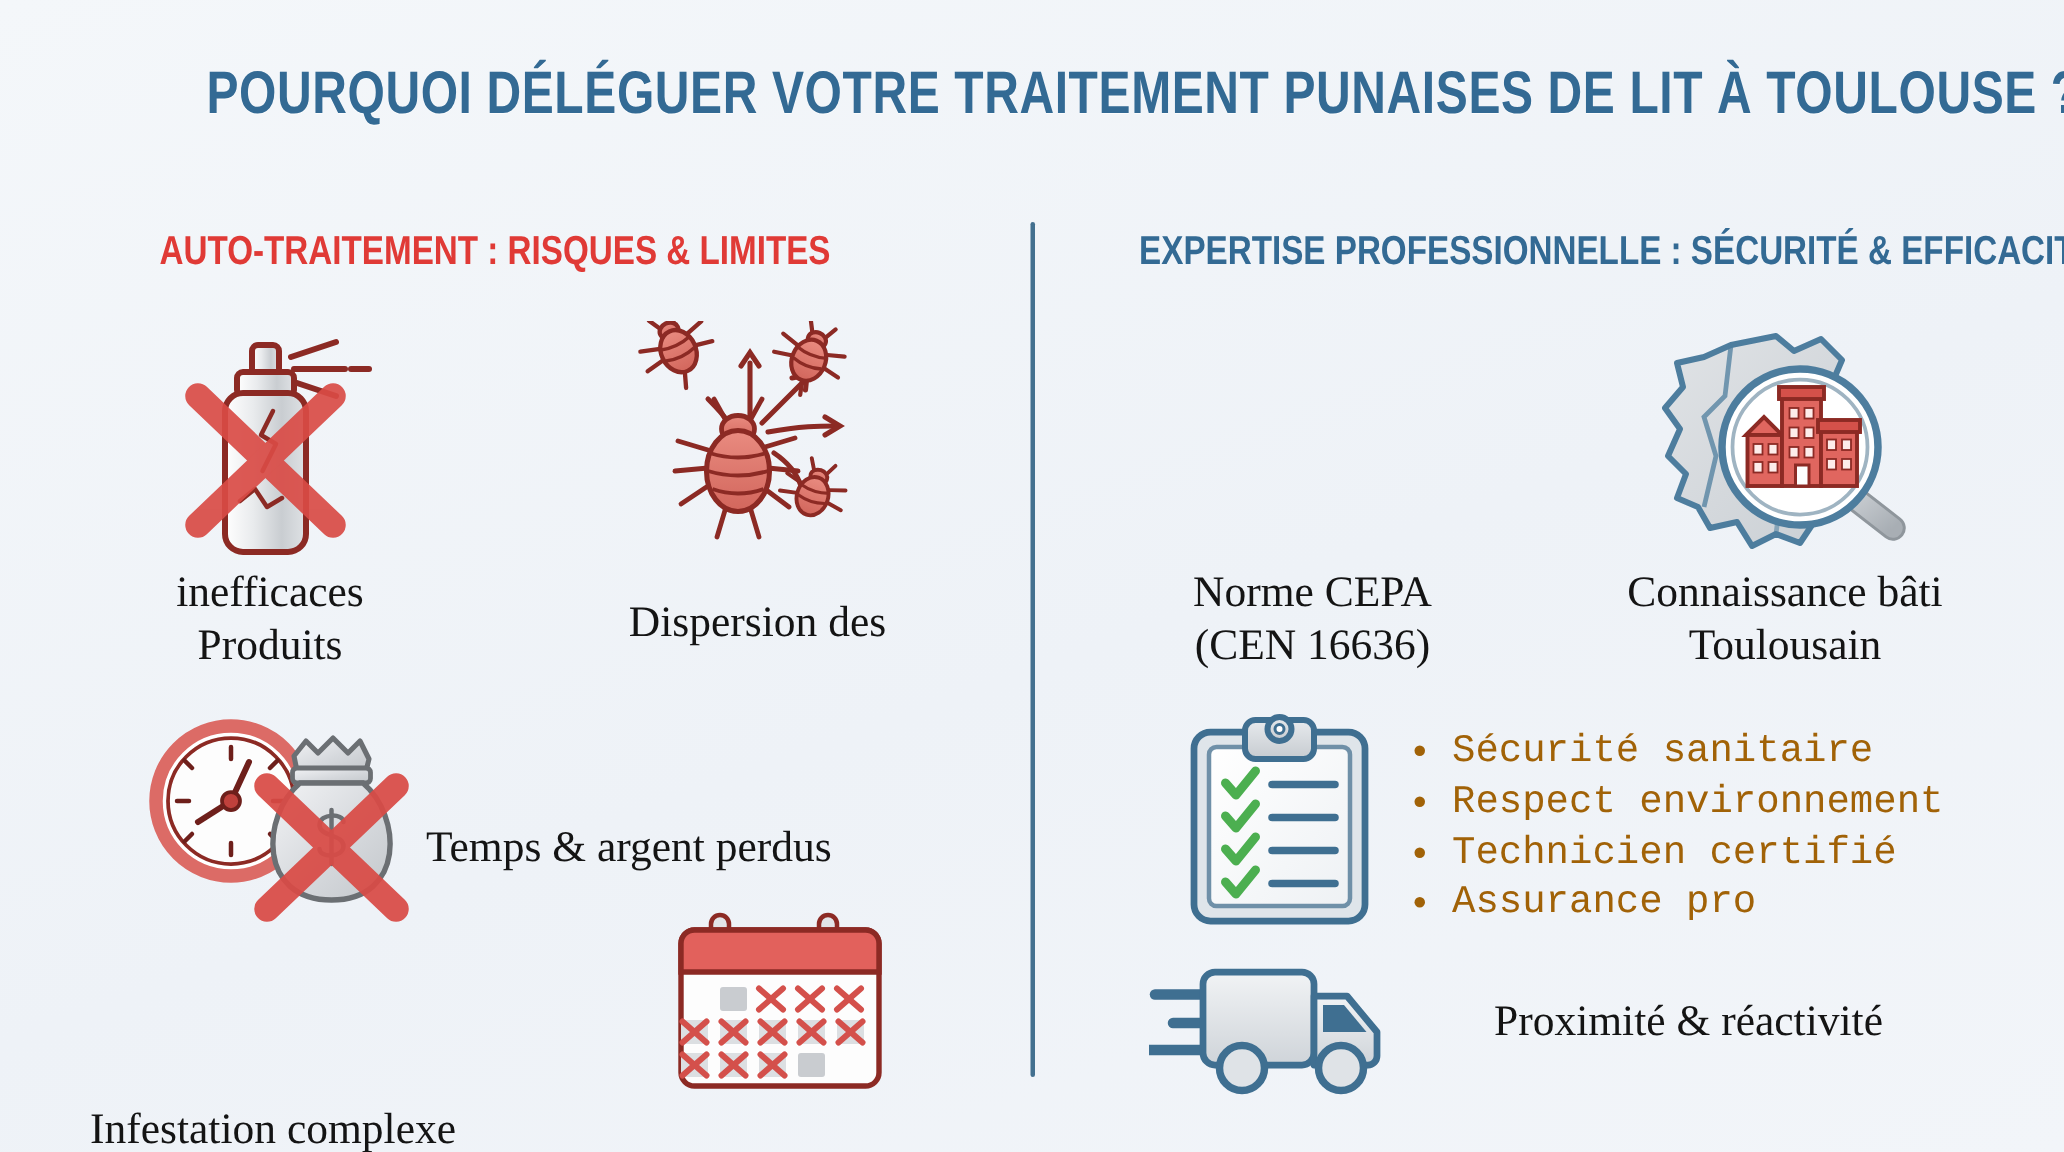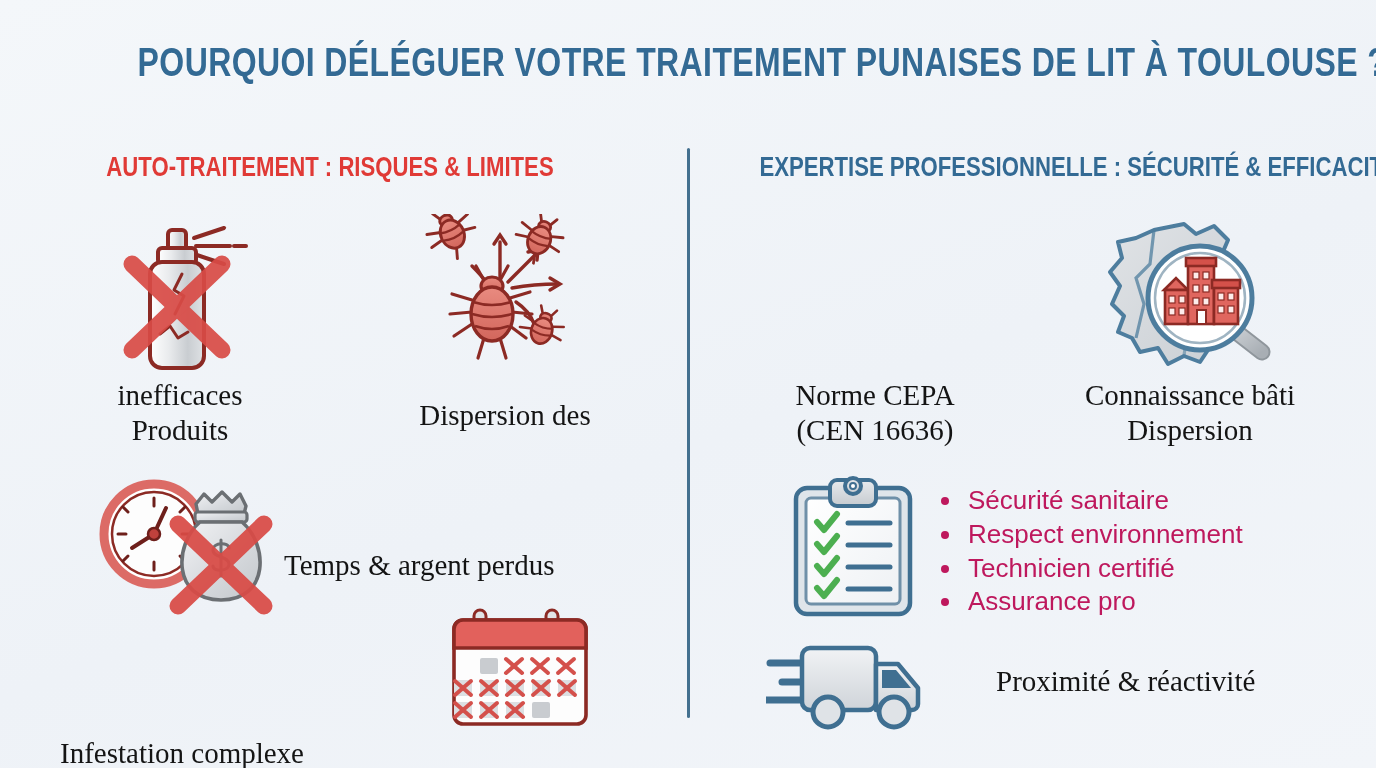--- a/index.html
+++ b/index.html
@@ -87,24 +87,24 @@
   .label.lines2 { line-height: 1.20; }
 
   
   .bullets {
     position: absolute;
     left: 938px;
     top: 484px;
     margin: 0;
     padding: 0 0 0 26px;
     list-style: disc;
-    font-family: Liberation Sans, sans-serif;
+    font-family: Liberation Mono, monospace;
     font-size: 26px;
     line-height: 1.30;
-    color: #be185d;
+    color: #a16207;
   }
   .bullets li { padding-left: 4px; }
 
   
   .icon { position: absolute; }
 </style>
 </head>
 <body>
 
 <div id="infographic">
@@ -440,21 +440,21 @@
           <rect x="136" y="73" width="6" height="7"></rect>
         <rect x="126" y="86" width="6" height="7"></rect>
           <rect x="136" y="86" width="6" height="7"></rect>
       </g>
       <rect x="105" y="90" width="9" height="14" fill="#fdfdfd" stroke="#8c2a24" stroke-width="2"></rect>
     </svg>
   </div>
 
   <div class="label lines2" style="left:1040px; top:378px; width:300px;">
     <div>Connaissance bâti</div>
-    <div>Dispersion</div>
+    <div>Toulousain</div>
   </div>
 
   <div class="icon" style="left:788px; top:472px; width:130px; height:148px;">
     <svg width="130" height="148" viewBox="0 0 130 148">
       <defs>
         <linearGradient id="clipPaper" x1="0" y1="0" x2="1" y2="1">
           <stop offset="0%" stop-color="#ffffff"></stop>
           <stop offset="100%" stop-color="#eef1f4"></stop>
         </linearGradient>
         <linearGradient id="clipGrey" x1="0" y1="0" x2="0" y2="1">

